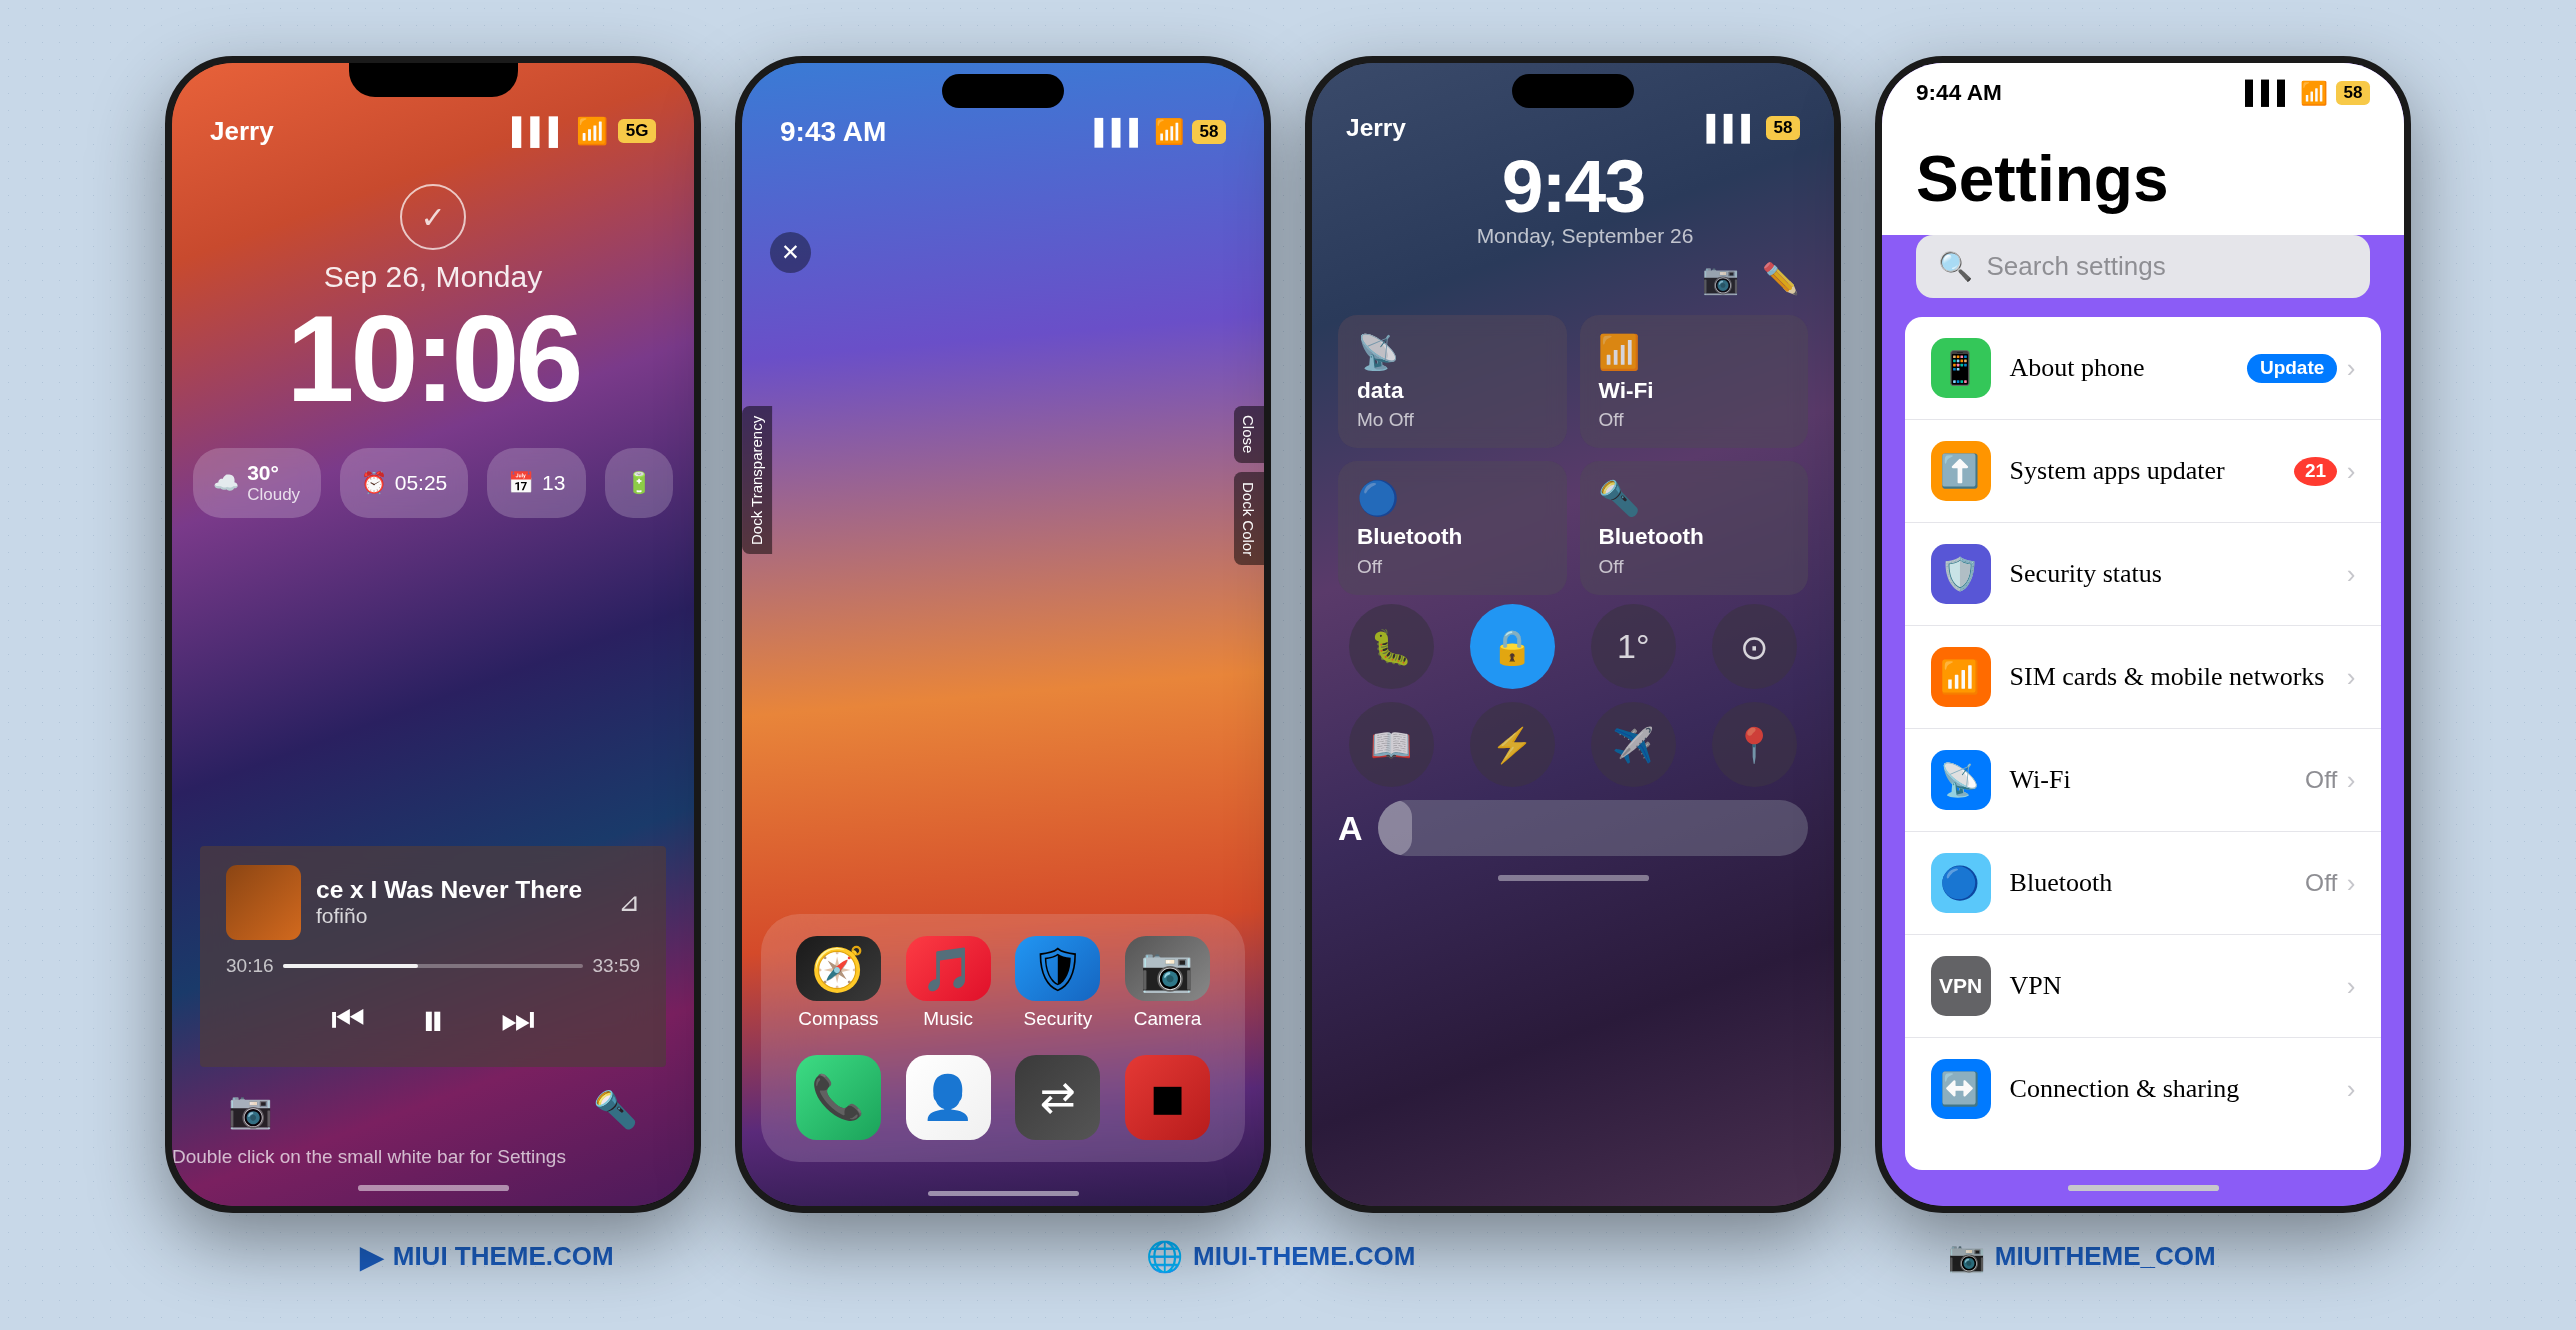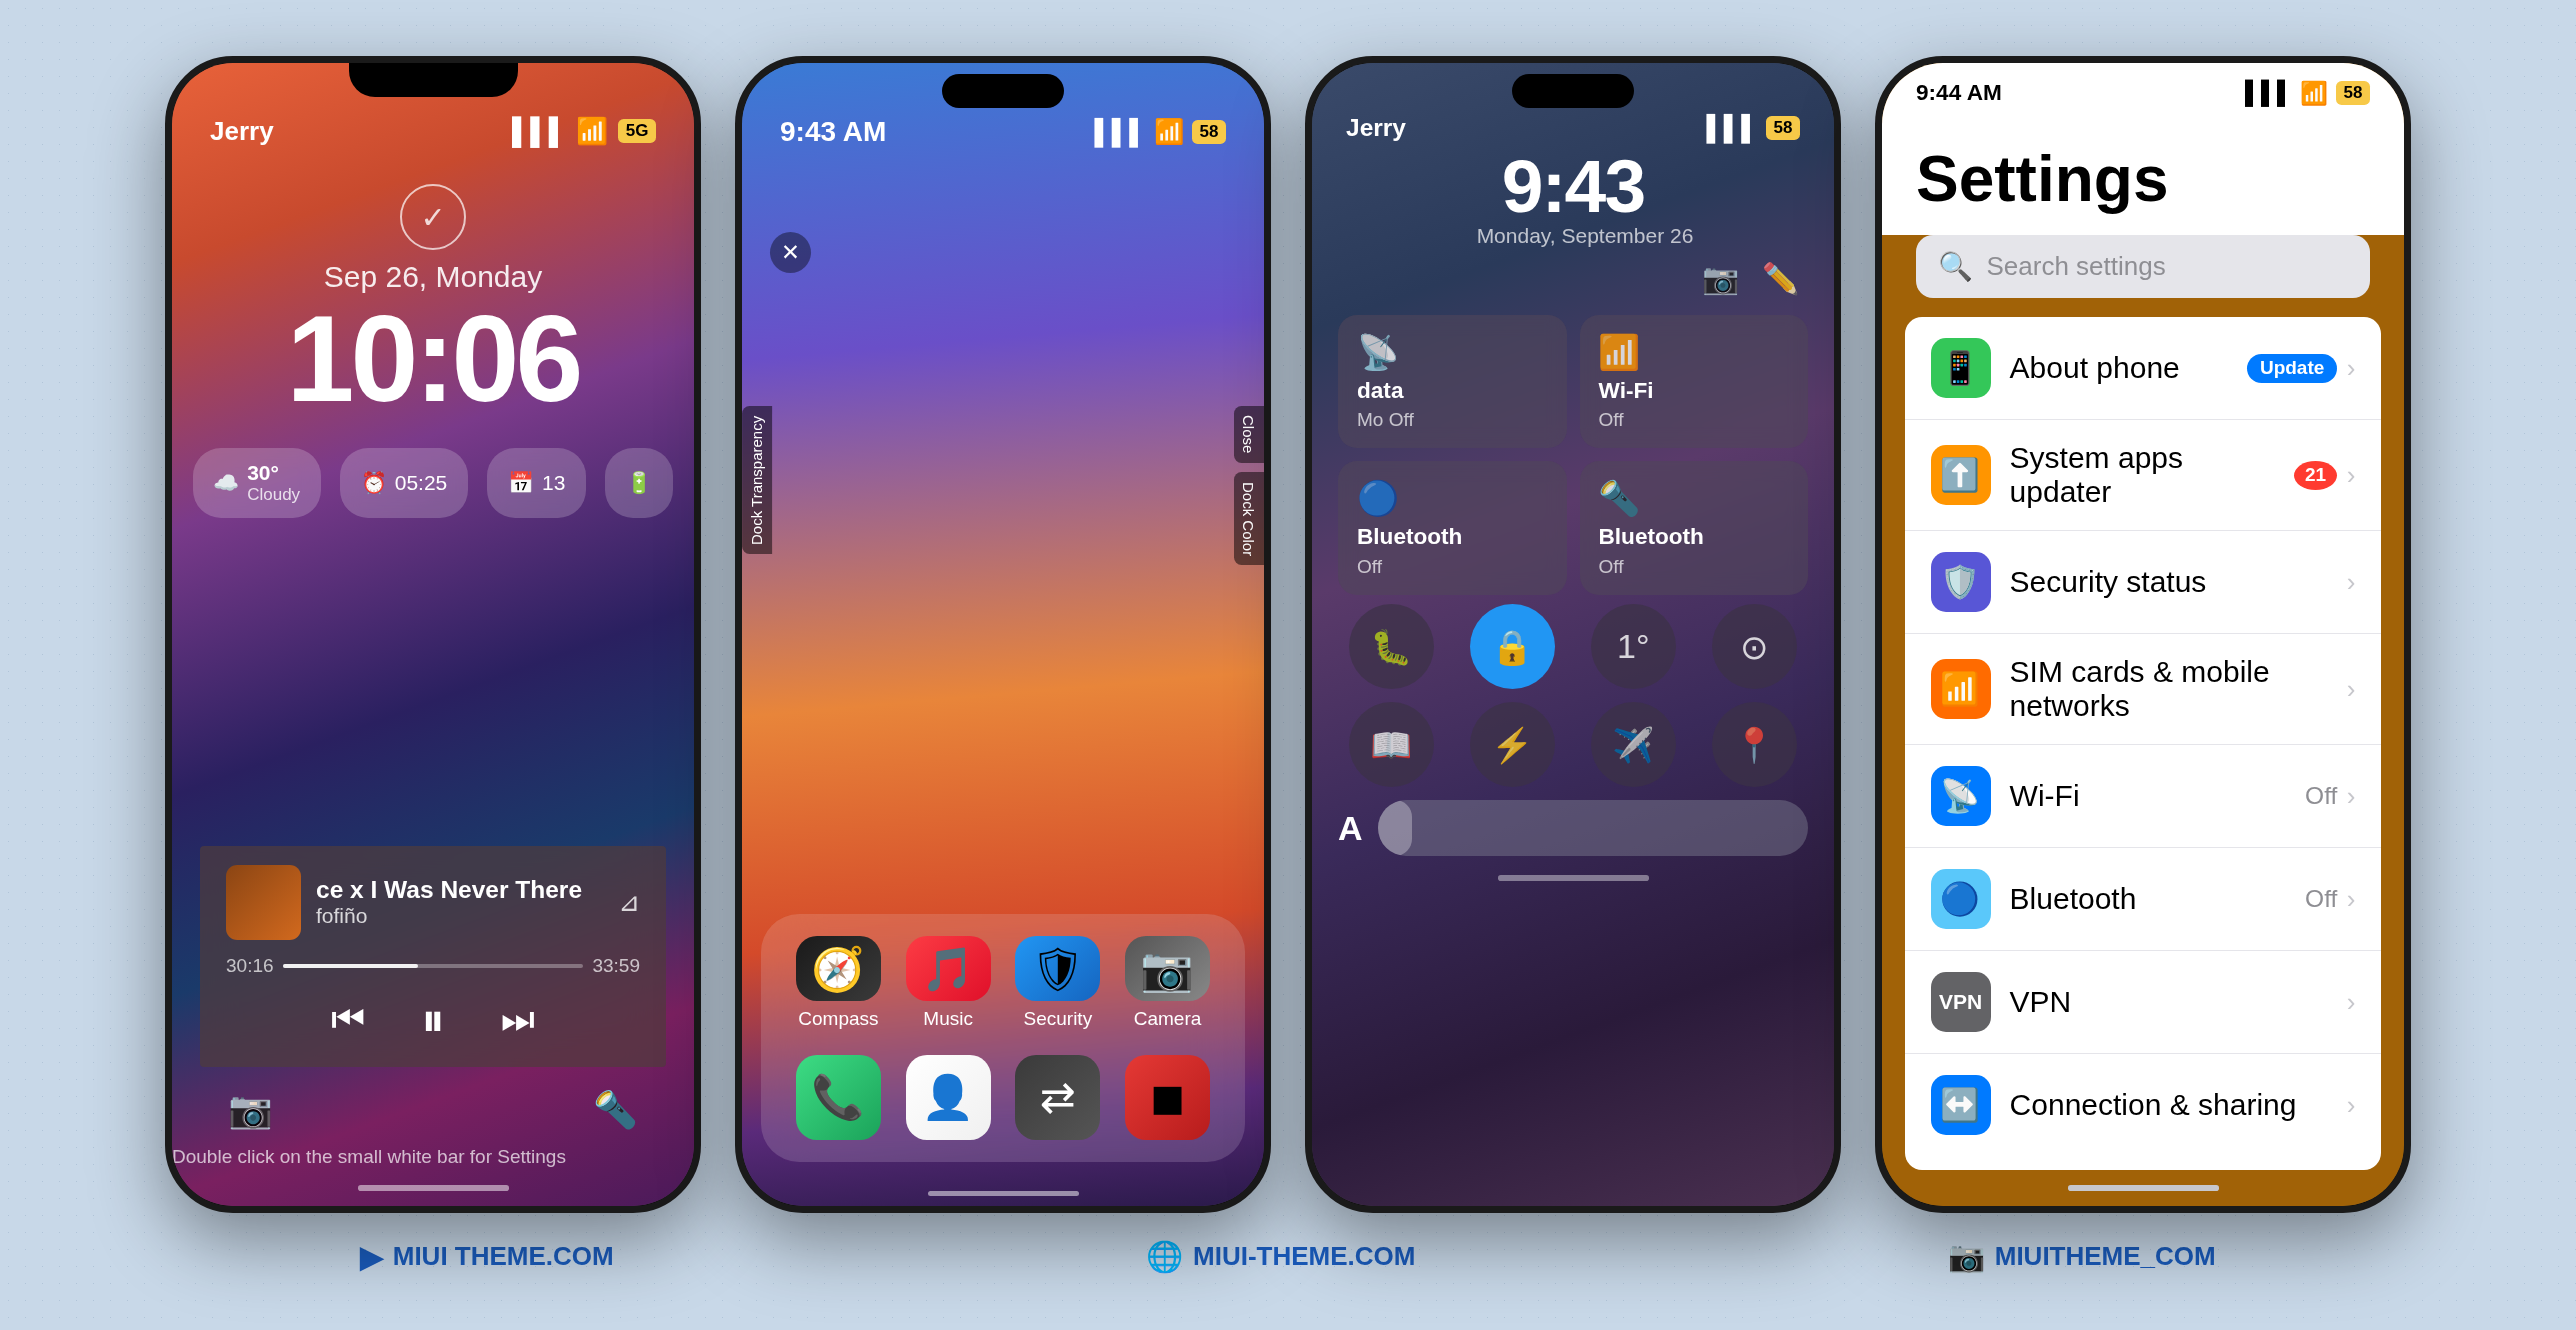--- a/index.html
+++ b/index.html
@@ -272,21 +272,21 @@
     .p3-home-indicator {
       width: 151px; height: 5.6px;
       background: rgba(255,255,255,0.4);
       border-radius: 2.8px;
       margin: 19px auto 9.4px;
     }
 
     
     .phone4-bg {
       width: 100%; height: 100%;
-      background: #a16207;
+      background: #8b5cf6;
       display: flex;
       flex-direction: column;
     }
     .p4-status-bar {
       display: flex;
       justify-content: space-between;
       align-items: center;
       padding: 17px 34px 7.5px;
       color: #000;
       font-size: 22.6px;
@@ -324,21 +324,21 @@
     }
     .icon-green { background: #34c759; }
     .icon-orange { background: #ff9500; }
     .icon-purple { background: #5856d6; }
     .icon-orange2 { background: #ff6b00; }
     .icon-blue { background: #007aff; }
     .icon-blue2 { background: #5ac8fa; }
     .icon-gray { background: #636366; }
     .icon-blue3 { background: #007aff; }
     .p4-row-content { flex: 1; }
-    .p4-row-title { font-size: 30px; color: #000; font-weight: 400; }
+    .p4-row-title { font-size: 26px; color: #000; font-weight: 400; font-family: Liberation Serif, serif; }
     .p4-row-right { display: flex; align-items: center; gap: 9.4px; }
     .p4-badge {
       background: #007aff; color: #fff;
       font-size: 19px; font-weight: 700;
       padding: 3.8px 13px; border-radius: 19px;
     }
     .p4-badge-red {
       background: #ff3b30; color: #fff;
       font-size: 19px; font-weight: 700;
       padding: 3.8px 11.3px; border-radius: 50%;

